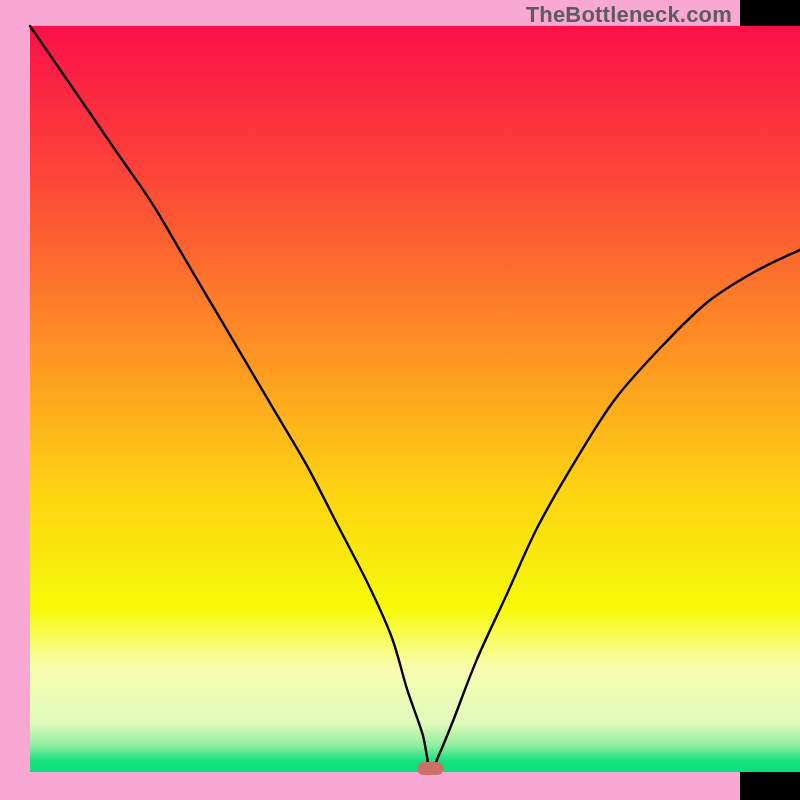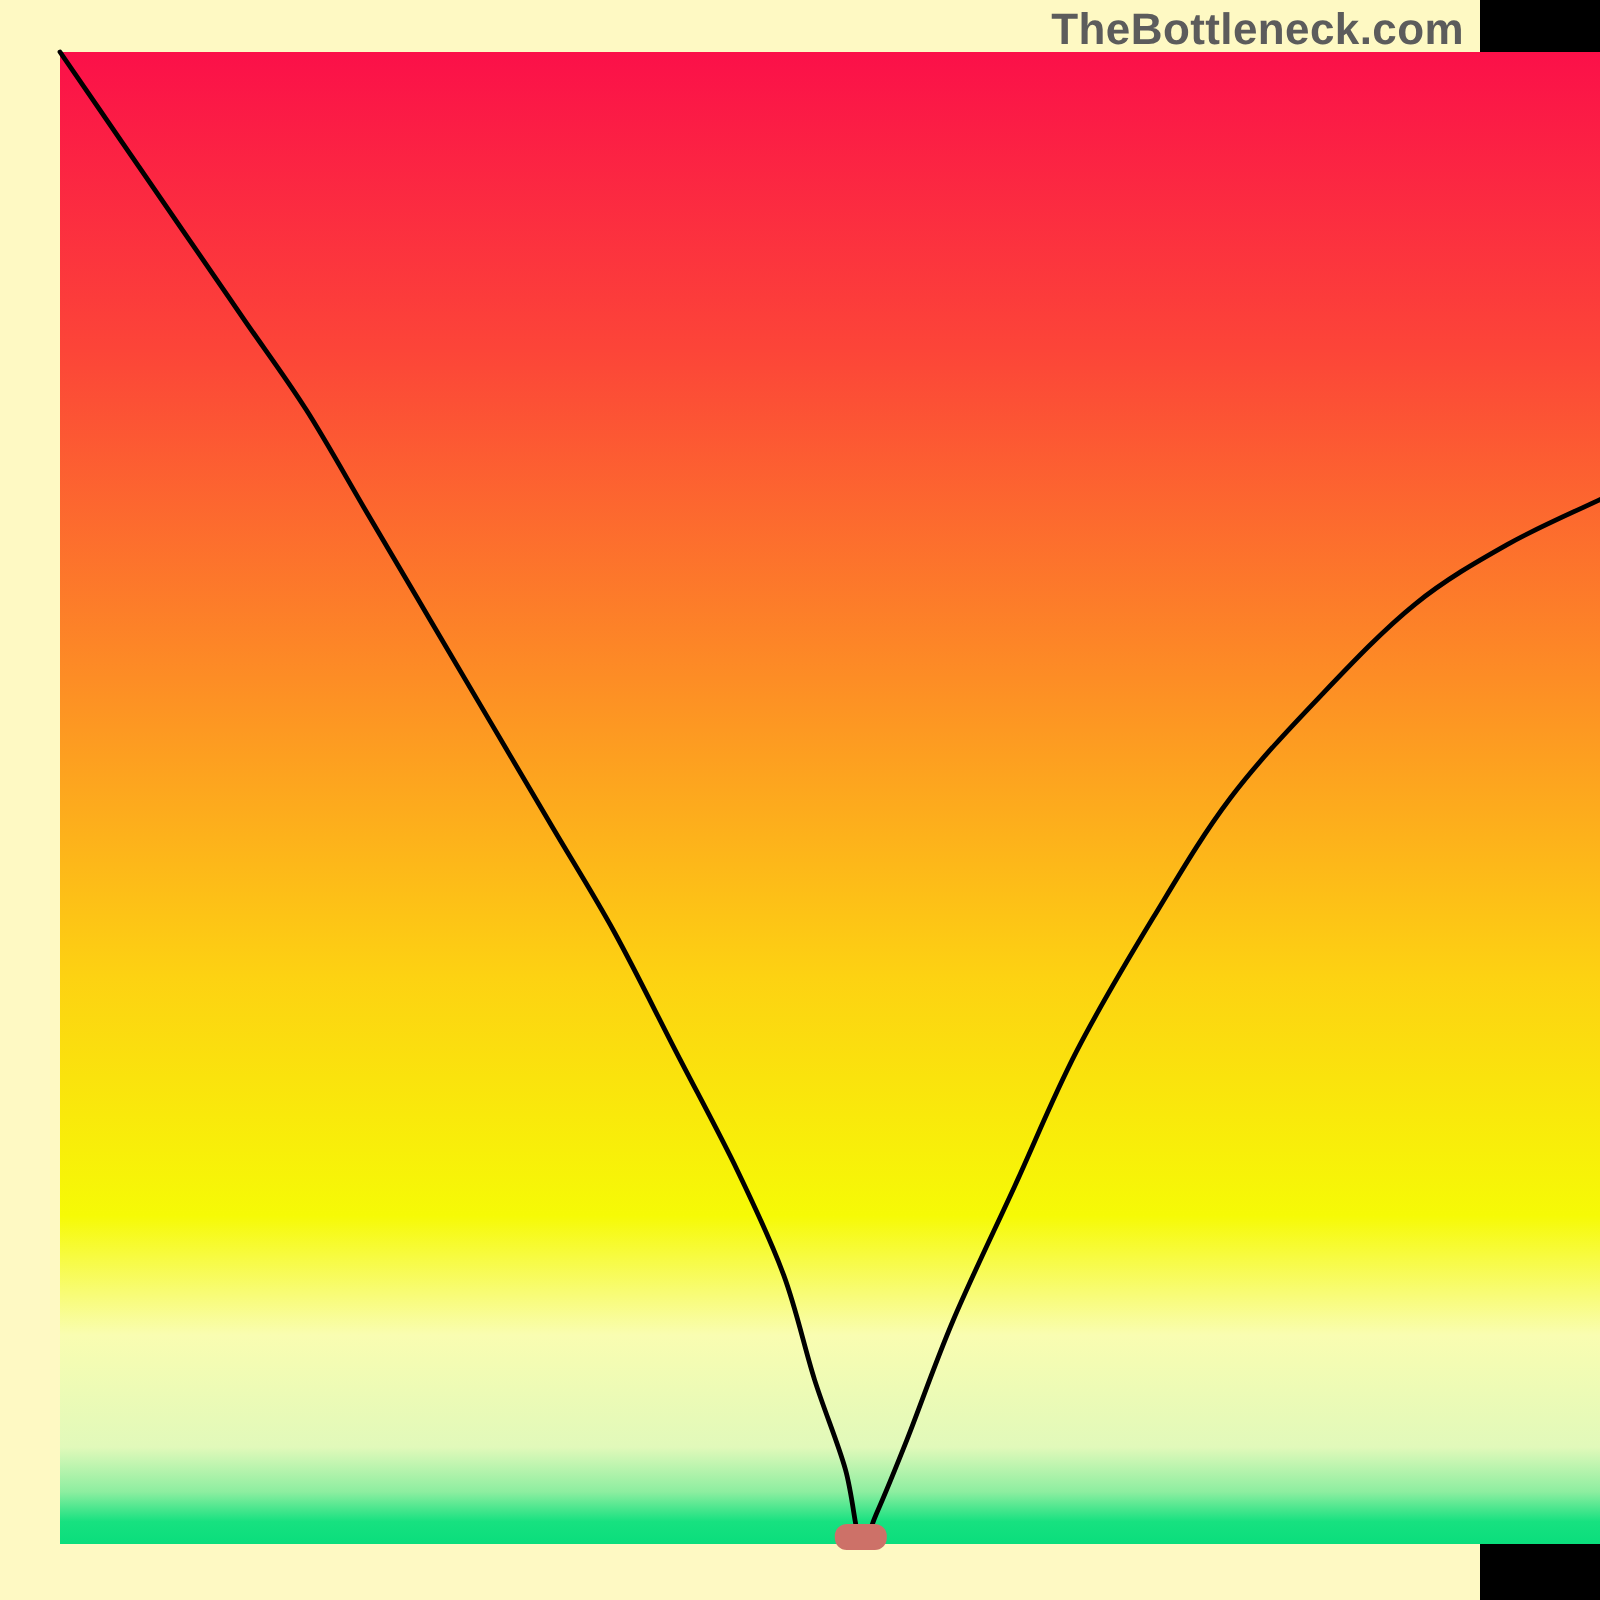--- a/index.html
+++ b/index.html
@@ -8,21 +8,21 @@
     width: 800px;
     height: 800px;
     background: #000;
     overflow: hidden;
     font-family: Arial, Helvetica, sans-serif;
   }
   .stage {
     position: relative;
     width: 740px;
     height: 800px;
-    background: #fef9c3;
+    background: #f9a8d4;
   }
   .watermark {
     position: absolute;
     top: 2px;
     right: 8px;
     font-size: 22px;
     font-weight: 600;
     color: #5c5c5c;
     letter-spacing: 0.2px;
     z-index: 50;

